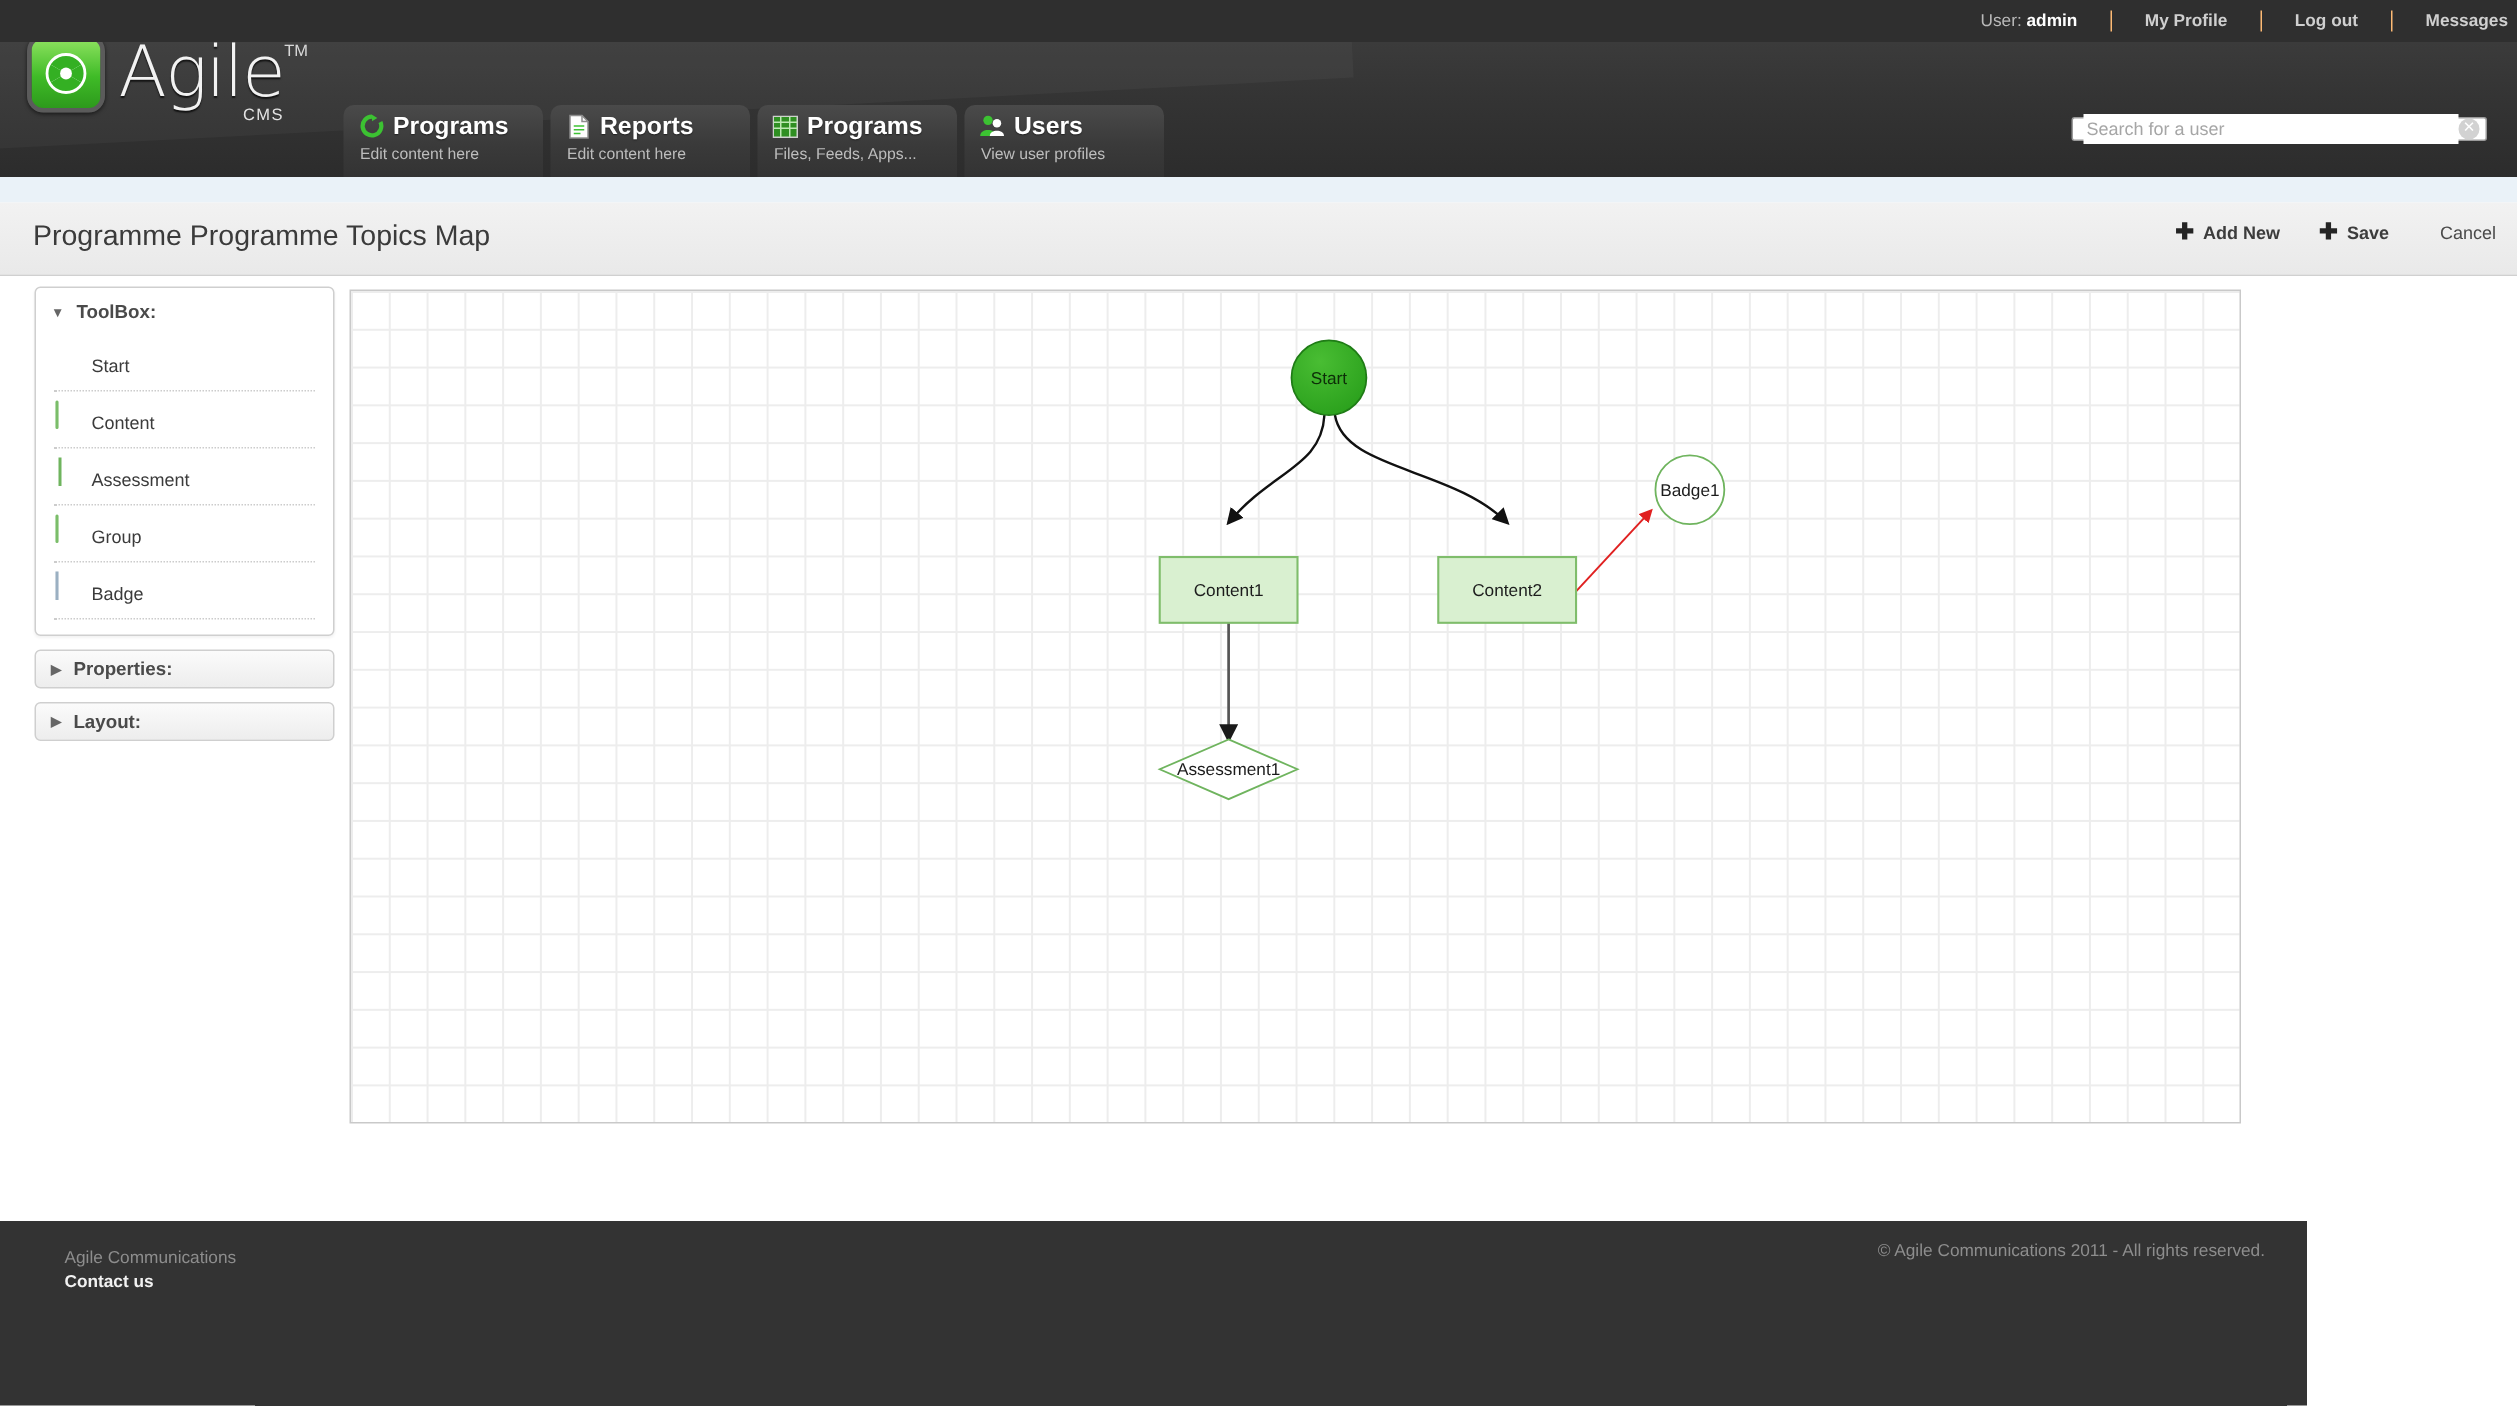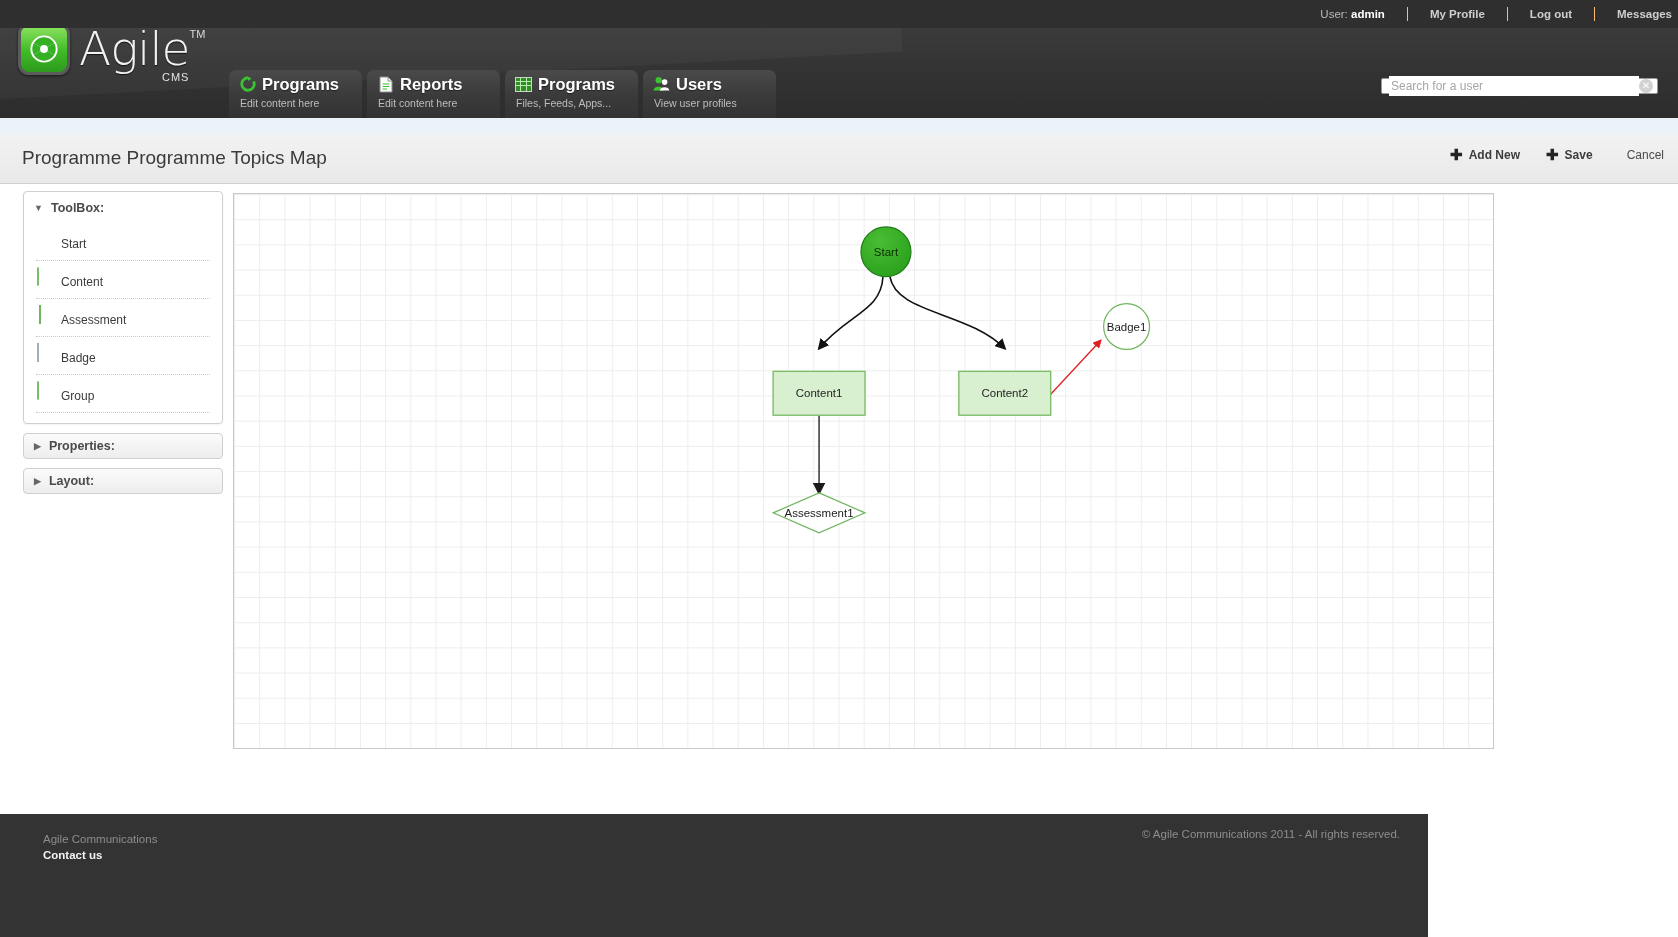--- a/index.html
+++ b/index.html
@@ -182,21 +182,21 @@
   }
   #canvas svg { position: absolute; inset: 0; width: 100%; height: 100%; }
 
   .node-label {
     font-family: "Liberation Sans", sans-serif; font-size: 11.5px; fill: #1c1c1c;
   }
   .node-label-start { fill: #0d2e08; }
 
   
   #footer {
-    position: absolute; top: 814px; left: 0; width: 1428px; height: 123px;
+    position: absolute; top: 814px; left: 0; width: 1538px; height: 123px;
     background: #333333;
   }
   #footer-left { position: absolute; left: 43px; top: 17px; }
   #footer-org { font-size: 11.5px; color: #8d8d8d; line-height: 16px; }
   #footer-contact { font-size: 11.5px; color: #f2f2f2; font-weight: bold;
                     line-height: 16px; cursor: pointer; text-decoration: none; display: block; }
   #footer-copy { position: absolute; right: 28px; top: 14px;
                  font-size: 11.5px; color: #8d8d8d; }
 </style>
 </head>
@@ -353,27 +353,27 @@
           <span class="tool-label">Content</span>
         </div>
 
         <div class="tool-item">
           <span class="tool-swatch"><span class="sw-diamond"></span></span>
           <span class="tool-label">Assessment</span>
         </div>
 
 
         <div class="tool-item">
+          <span class="tool-swatch"><span class="sw-rect"></span></span>
+          <span class="tool-label">Group</span>
+        </div>
+
+        <div class="tool-item">
           <span class="tool-swatch"><span class="sw-rect-blue"></span></span>
           <span class="tool-label">Badge</span>
-        </div>
-
-        <div class="tool-item">
-          <span class="tool-swatch"><span class="sw-rect"></span></span>
-          <span class="tool-label">Group</span>
         </div>
 
 
       </div>
     </div>
 
     <div class="sub-panel">
       <span class="caret">▶</span>
       <span>Properties:</span>
     </div>

